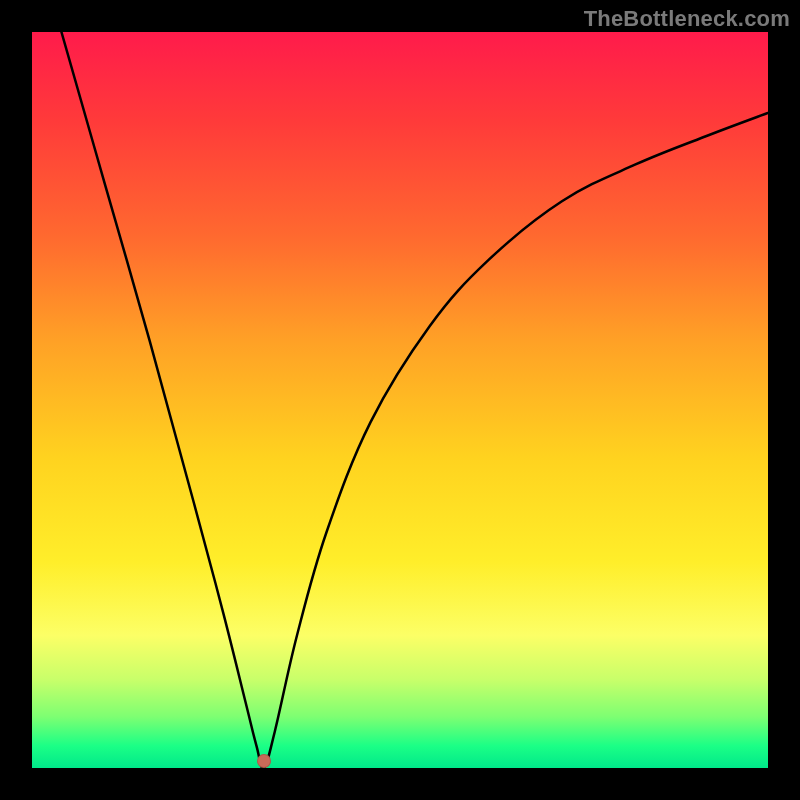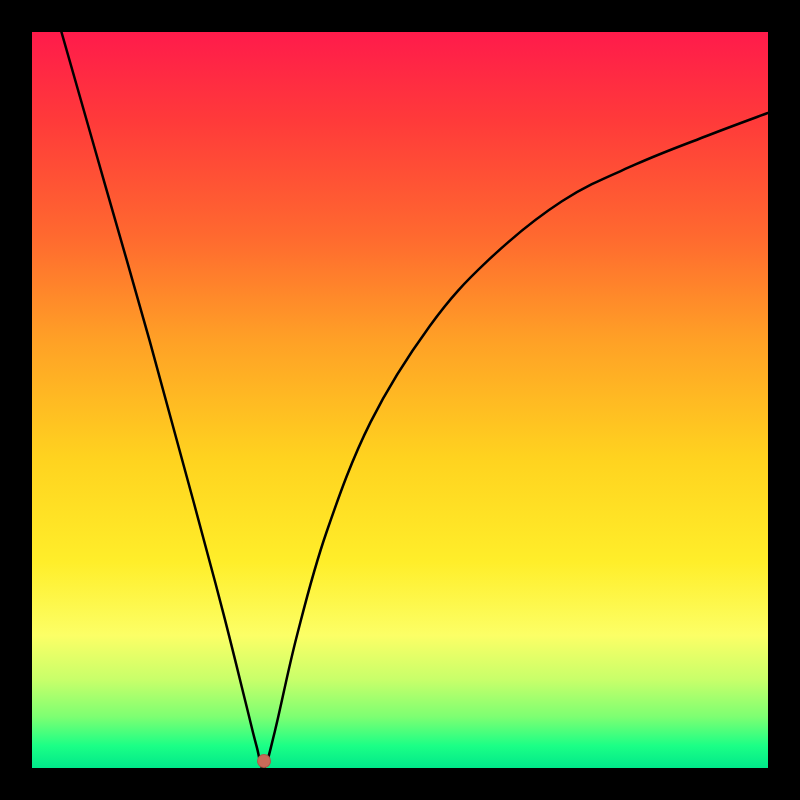--- a/index.html
+++ b/index.html
@@ -62,14 +62,15 @@
   <div class="plot-area">
 
     <svg class="curve" viewBox="0 0 736 736" preserveAspectRatio="none">
       <path id="curve-path" fill="none" stroke="#000000" stroke-width="2.5" stroke-linecap="round" d="M 29.44 0.00 C 37.39 27.82, 57.70 98.92, 73.60 154.56 C 89.50 210.20, 101.86 252.15, 117.76 309.12 C 133.66 366.09, 148.67 422.02, 161.92 471.04 C 175.17 520.06, 182.09 545.67, 191.36 581.44 C 200.63 617.21, 207.48 645.91, 213.44 669.76 C 219.40 693.61, 221.17 702.00, 224.48 713.92 C 227.79 725.84, 228.53 738.65, 231.84 736.00 C 235.15 733.35, 236.92 723.05, 242.88 699.20 C 248.84 675.35, 255.69 639.29, 264.96 603.52 C 274.23 567.75, 281.15 538.90, 294.40 500.48 C 307.65 462.06, 320.01 427.17, 338.56 390.08 C 357.11 352.99, 376.24 323.55, 397.44 294.40 C 418.64 265.25, 432.47 250.68, 456.32 228.16 C 480.17 205.64, 503.42 186.50, 529.92 169.28 C 556.42 152.06, 577.02 144.40, 603.52 132.48 C 630.02 120.56, 653.27 112.31, 677.12 103.04 C 700.97 93.77, 725.40 84.93, 736.00 80.96"></path>
     </svg>
 
     <div class="dot" id="marker-dot" style="left: 231.84px; top: 728.64px; background: rgb(201, 106, 88);"></div>
 
   </div>
 
+  <div class="watermark">TheBottleneck.com</div>
 
 </div>
 
 </body></html>

